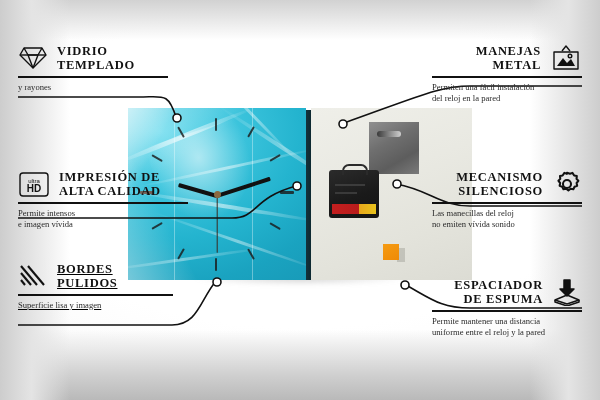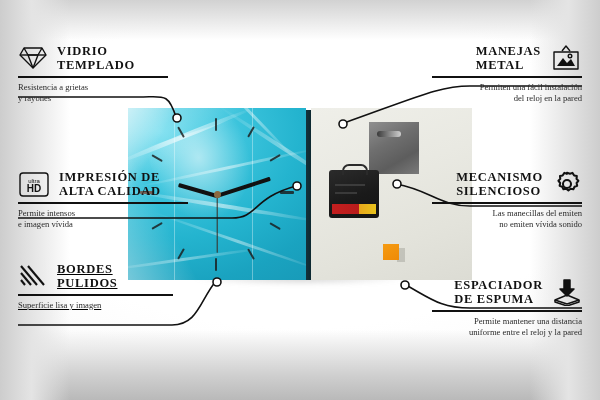--- a/index.html
+++ b/index.html
@@ -102,27 +102,27 @@
   
   .callout{position:absolute;}
   .callout .head{display:flex;align-items:center;gap:9px;}
   .callout.right .head{justify-content:flex-end;}
   .title{
     font-family:"Liberation Serif", serif;
     font-weight:700;font-size:12.5px;line-height:14px;
     letter-spacing:.7px;color:#121212;text-transform:uppercase;
   }
   .callout.left .title{text-align:left;}
-  .callout.right .title{text-align:left;}
+  .callout.right .title{text-align:right;}
   .rule{height:1.6px;background:#111;margin:4px 0 4px 0;}
   .desc{
     font-family:"Liberation Serif", serif;
     font-size:8.6px;line-height:11px;color:#2a2a2a;
   }
-  .callout.right .desc{text-align:right;}
+  .callout.right .desc{text-align:left;}
   .icon{flex:0 0 auto;display:block;}
 
   
   #leaders{position:absolute;left:0;top:0;width:600px;height:400px;pointer-events:none;}
 </style>
 </head>
 <body>
 
 <div id="stage">
 
@@ -214,21 +214,20 @@
           <path d="M10,10 L20,10"></path>
         </g>
       </svg>
       <div>
         <div class="title">VIDRIO</div>
         <div class="title">TEMPLADO</div>
       </div>
     </div>
     <div class="rule"></div>
     <div class="desc">
-      <div>Resistencia a grietas</div>
       <div>y rayones</div>
     </div>
   </div>
 
   <div class="callout left" style="left:18px;top:170px;width:170px;">
     <div class="head">
       <svg class="icon" width="32" height="27" viewBox="0 0 32 27">
         <rect x="2" y="2" width="28" height="23" rx="3" fill="none" stroke="#111" stroke-width="1.4"></rect>
         <text x="16" y="11.5" text-anchor="middle" font-family="Liberation Sans, sans-serif" font-size="6" fill="#111">ultra</text>
         <text x="16" y="21" text-anchor="middle" font-family="Liberation Sans, sans-serif" font-size="10" font-weight="bold" fill="#111">HD</text>
@@ -296,21 +295,21 @@
       </div>
       <svg class="icon" width="30" height="28" viewBox="0 0 30 30">
         <g fill="none" stroke="#111" stroke-width="2.2" stroke-linejoin="round">
           <path d="M15,3 l3.2,1.1 2.6,-1.0 1.9,2.8 2.8,0.6 -0.3,3.0 2.0,2.1 -1.9,2.3 0.6,2.9 -2.8,1.1 -1.3,2.7 -2.9,-0.5 -2.4,1.8 -2.4,-1.8 -2.9,0.5 -1.3,-2.7 -2.8,-1.1 0.6,-2.9 -1.9,-2.3 2.0,-2.1 -0.3,-3.0 2.8,-0.6 1.9,-2.8 2.6,1.0 z"></path>
           <circle cx="15" cy="15" r="4.3"></circle>
         </g>
       </svg>
     </div>
     <div class="rule"></div>
     <div class="desc">
-      <div>Las manecillas del emiten</div>
+      <div>Las manecillas del reloj</div>
       <div>no emiten vívida sonido</div>
     </div>
   </div>
 
   <div class="callout right" style="left:432px;top:278px;width:150px;">
     <div class="head">
       <div>
         <div class="title">ESPACIADOR</div>
         <div class="title">DE ESPUMA</div>
       </div>

